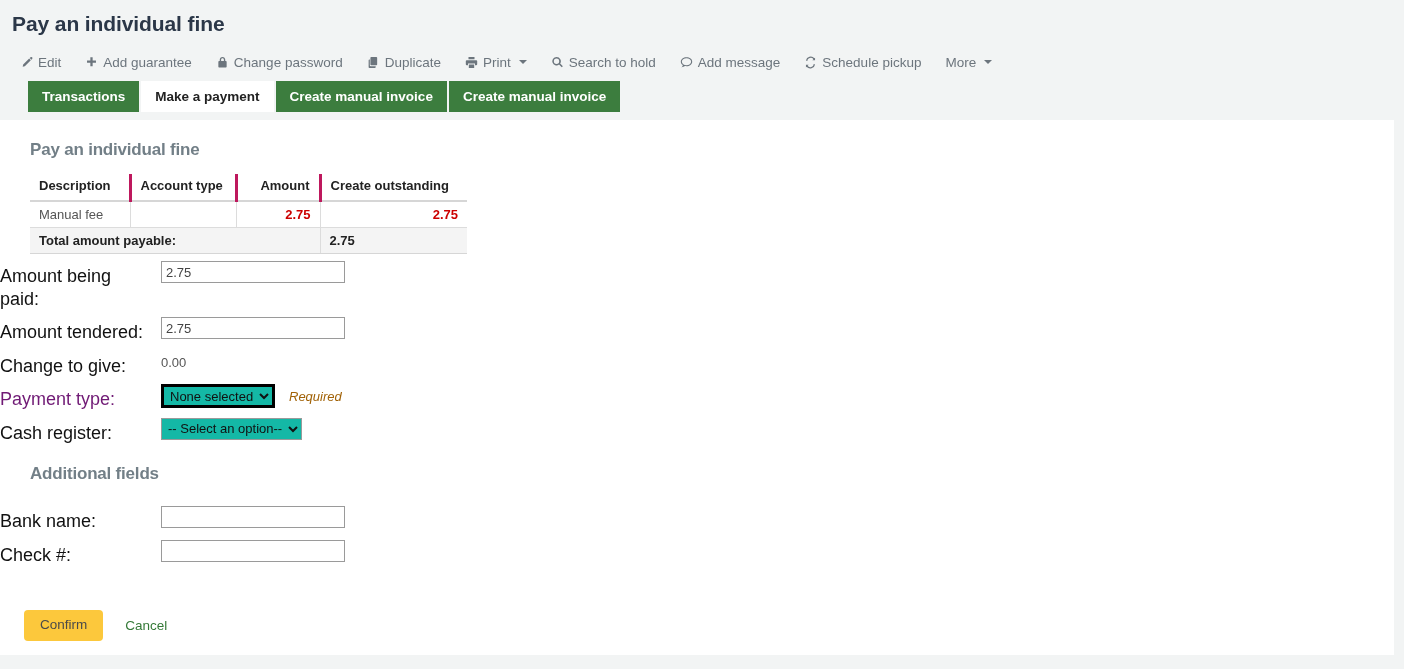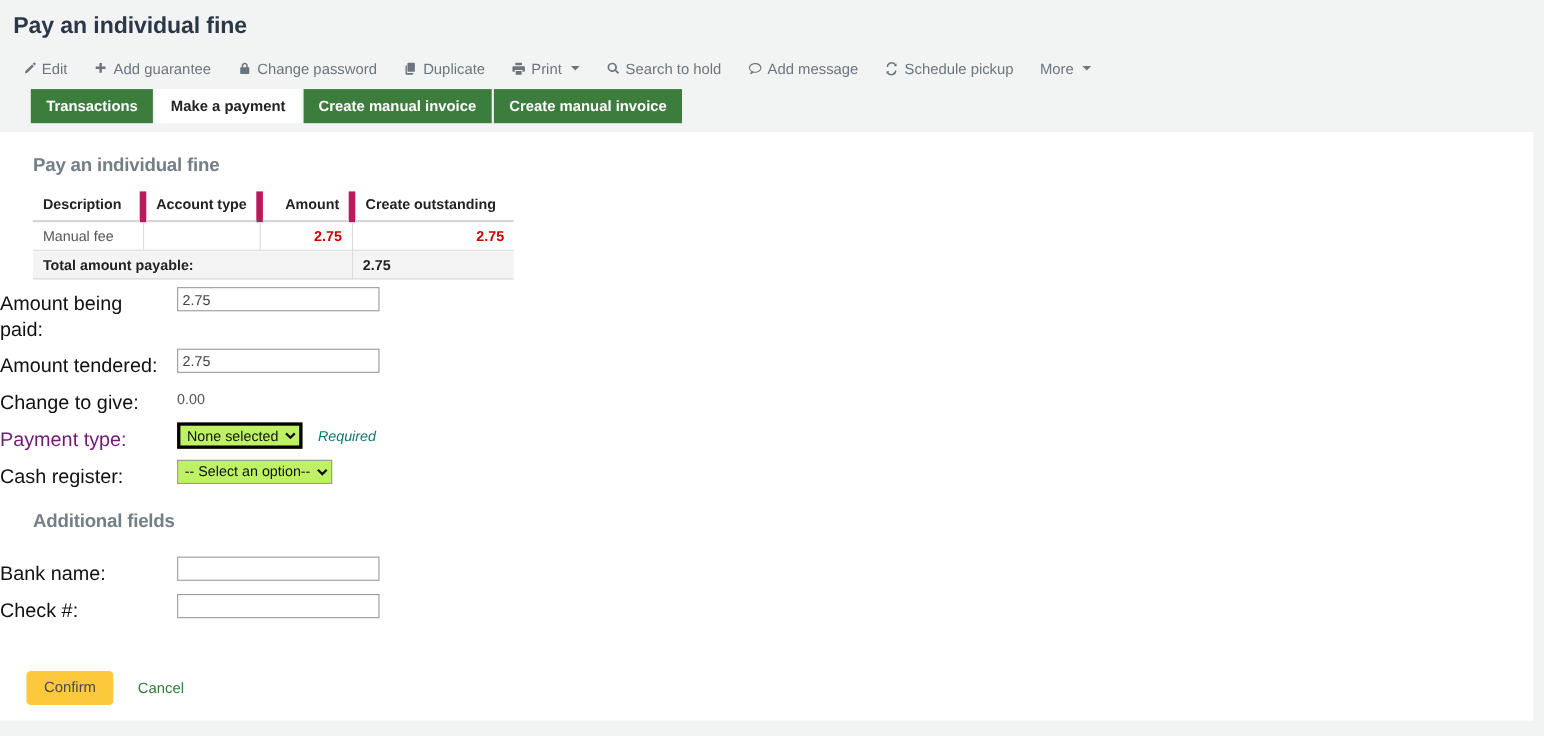--- a/index.html
+++ b/index.html
@@ -137,21 +137,21 @@
   #fines-table {
     border-collapse: collapse;
     margin: 14px 0 0 30px;
     font-size: 13px;
   }
   #fines-table th {
     font-weight: bold;
     color: #222;
     padding: 4px 9px 7px 9px;
     border-bottom: 2px solid #d6d6d6;
-    border-right: 6px solid #be185d;
+    border-right: 3px solid #be185d;
     text-align: left;
     white-space: nowrap;
   }
   #fines-table th:last-child { border-right: 0; }
   #fines-table th.num { text-align: right; }
   #fines-table td {
     padding: 5px 9px;
     border-bottom: 1px solid #dcdcdc;
     border-right: 1px solid #dcdcdc;
     color: #555;
@@ -214,31 +214,31 @@
   .static-val {
     font-size: 13px;
     color: #555;
     padding-top: 4px;
   }
   select.sel {
     font-family: "Liberation Sans", sans-serif;
     font-size: 13px;
     height: 22px;
     border: 1px solid #9a9a9a;
-    background: #bef264;
+    background: #14b8a6;
     color: #111;
     padding: 1px 2px;
     border-radius: 0;
   }
   select.sel.error {
     border: 3px solid #000000;
     height: 24px;
   }
   .required-note {
-    color: #0f766e;
+    color: #a16207;
     font-style: italic;
     font-size: 13px;
     margin-left: 14px;
   }
 
   
   #confirm-row {
     display: flex;
     align-items: center;
     padding: 0 0 0 24px;

